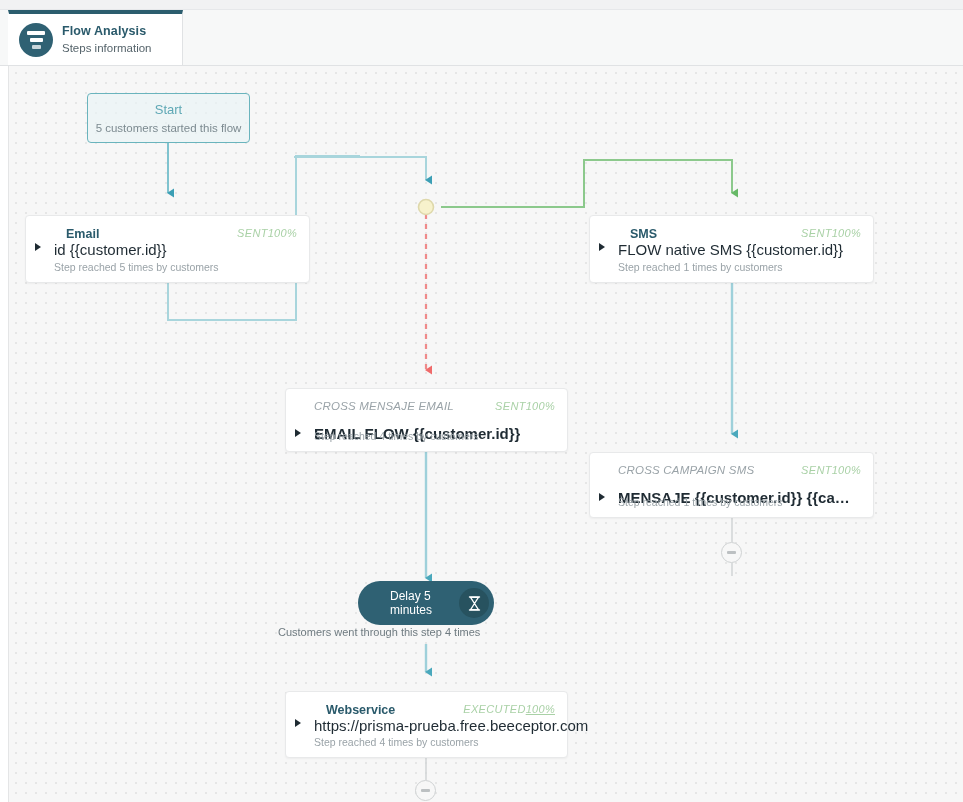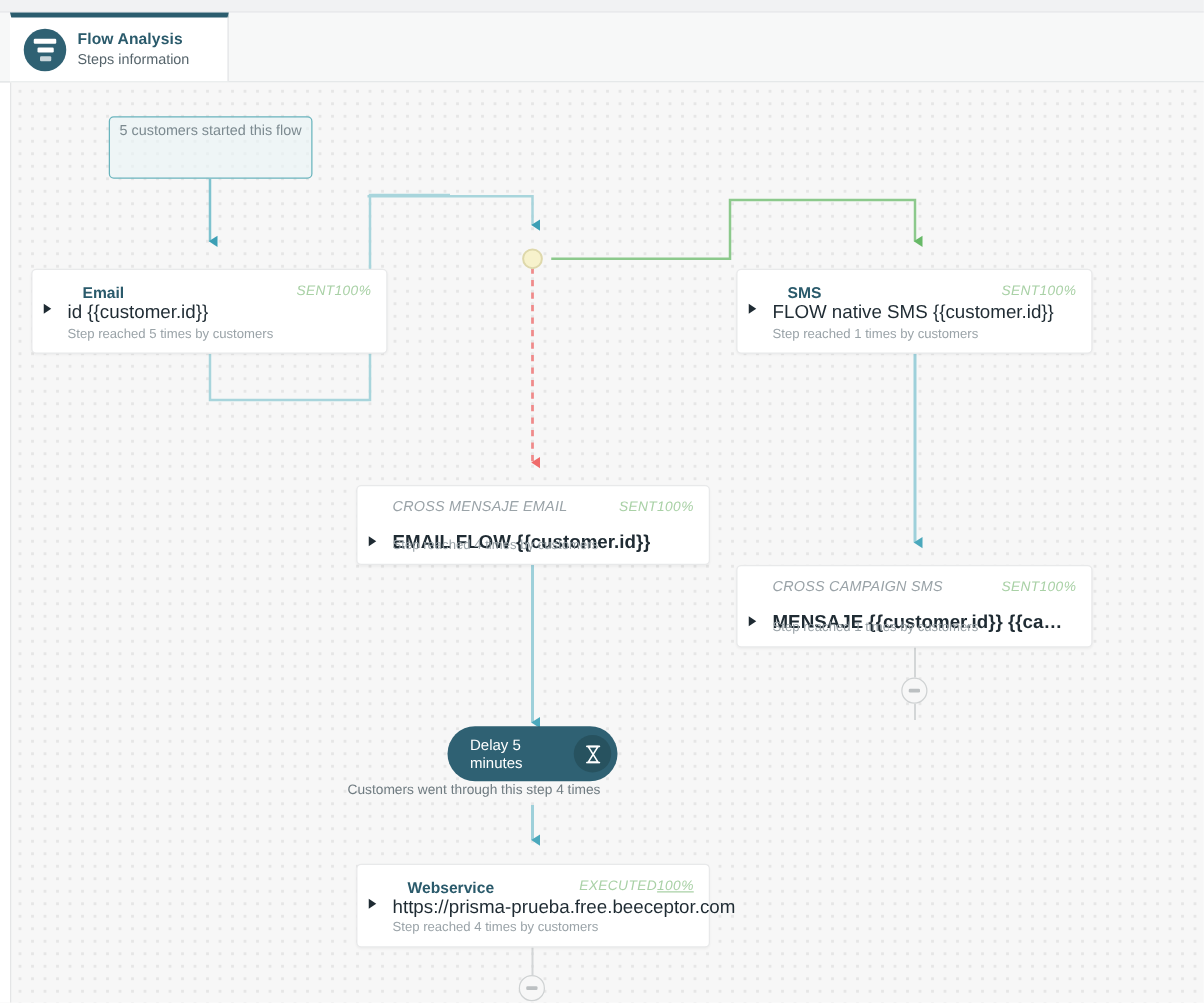--- a/index.html
+++ b/index.html
@@ -122,21 +122,21 @@
 
   
   #delay-node{
     position:absolute;
     background:#2f6173;
     border-radius:22px;
     display:flex;align-items:center;
     box-sizing:border-box;
     cursor:pointer;
   }
-  #delay-label{color:#ffffff;font-size:12px;padding-left:18px;}
+  #delay-label{color:#ffffff;font-size:12px;padding-left:32px;}
   #delay-icon{
     width:30px;height:30px;border-radius:50%;
     background:#27525f;
     margin-left:14px;margin-right:5px;
     display:flex;align-items:center;justify-content:center;
     color:#ffffff;font-size:14px;line-height:1;flex:none;
   }
   #delay-caption{
     position:absolute;
     font-size:11px;color:#6f7b81;
@@ -206,20 +206,21 @@
 
     <path d="M723,452 L723,476" stroke="#d3d6d7" stroke-width="1.6" fill="none"></path>
     <path d="M723,497 L723,510" stroke="#d3d6d7" stroke-width="1.6" fill="none"></path>
 
     <path d="M417,692 L417,714" stroke="#d3d6d7" stroke-width="1.6" fill="none"></path>
 
     <circle cx="417" cy="141" r="7.5" fill="#f7f2cc" stroke="#ded8ab" stroke-width="1.6"></circle>
   </svg>
 
   <div id="start-node" style="left:78px;top:27px;width:163px;height:50px;">
+    <div id="start-title">Start</div>
     <div id="start-sub">5 customers started this flow</div>
   </div>
 
   <div class="node" style="left:16px;top:149px;width:285px;height:68px;">
     <div class="caret"></div>
     <div class="ntitle">Email</div>
     <div class="nstatus">
       <span>SENT</span><span class="pct">100%</span>
     </div>
     <div class="nlabel">id {{customer.id}}</div>

